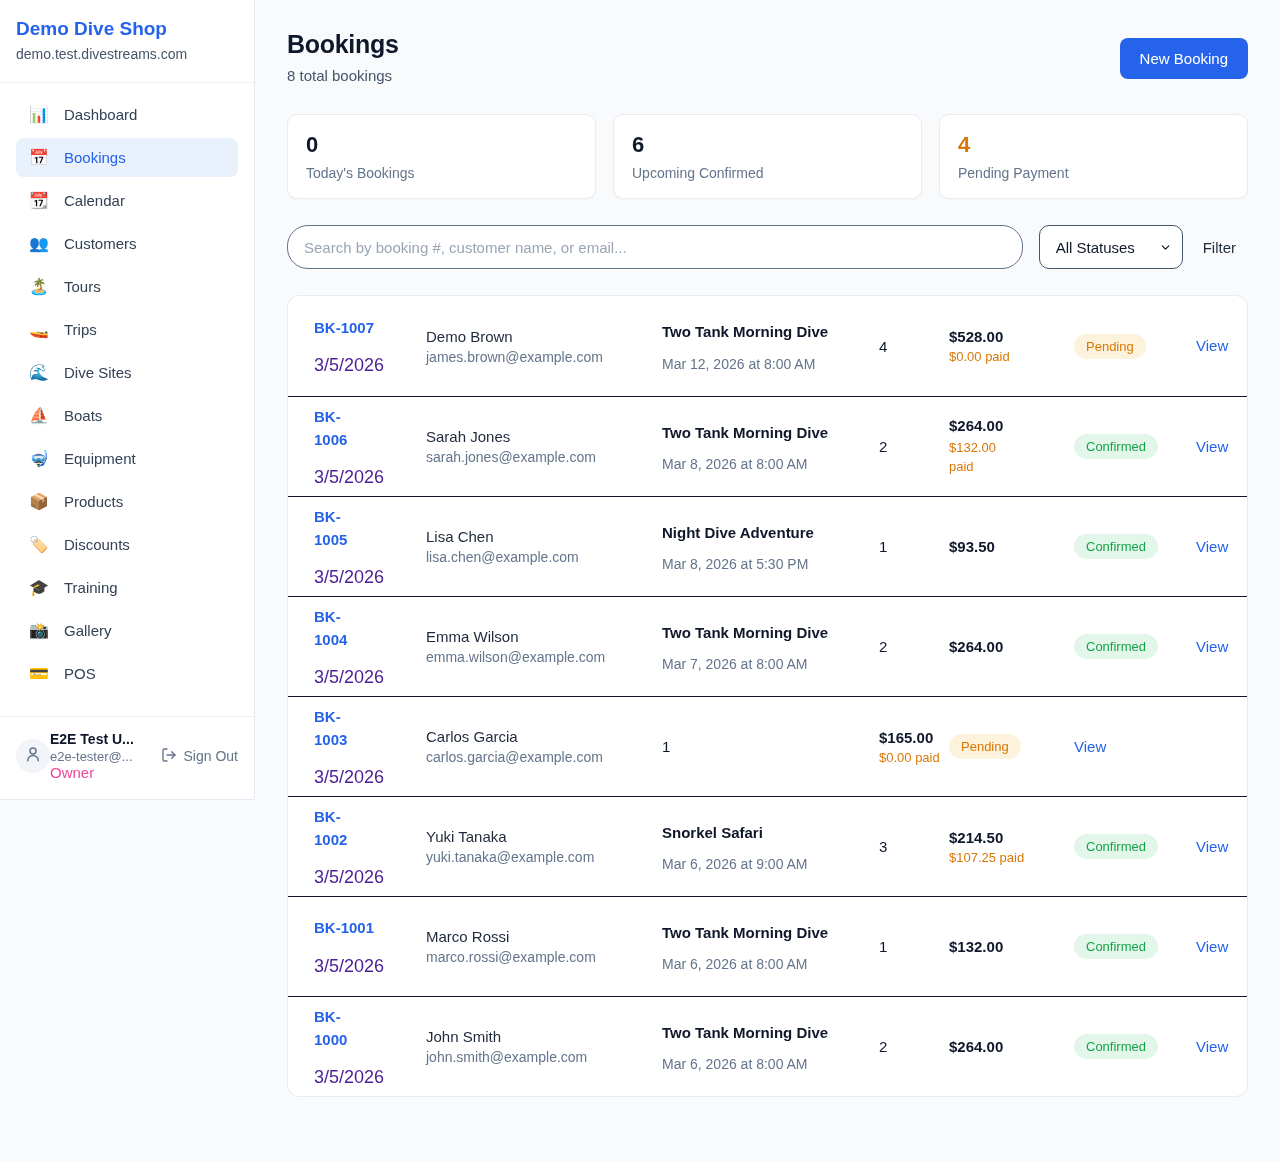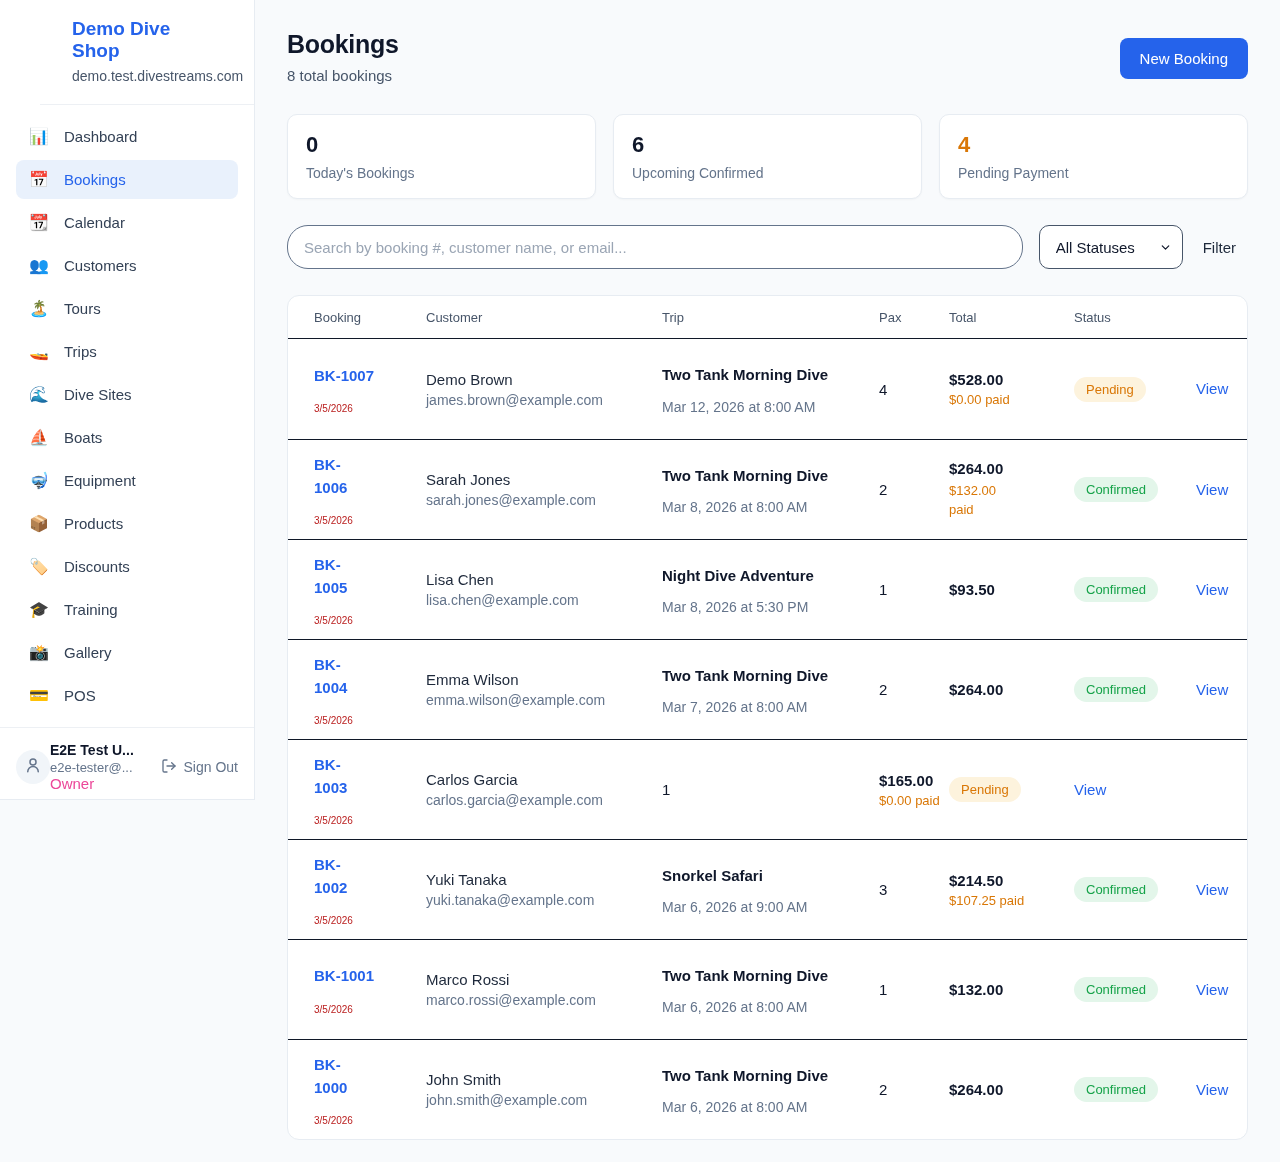--- a/index.html
+++ b/index.html
@@ -13,21 +13,21 @@
   .app { position:relative; width:1280px; height:1162px; }
 
   
   .sidebar {
     position:absolute; left:0; top:0; width:255px; height:800px;
     background:#ffffff;
     border-right:1px solid #e7ecf2;
     border-bottom:1px solid #e7ecf2;
     display:flex; flex-direction:column;
   }
-  .sidebar-header { padding:18px 32px 20px; border-bottom:1px solid #edf0f4;margin-left:40px; }
+  .sidebar-header { padding:18px 16px 20px; border-bottom:1px solid #edf0f4; }
   .shop-name { font-size:19px; font-weight:700; color:#2563eb; cursor:pointer; }
   .shop-domain { font-size:14px; color:#475569; margin-top:6px; }
   .nav { padding:12px 16px 8px; flex:1; }
   .nav-item {
     display:flex; align-items:center; gap:14px;
     padding:10px 12px; border-radius:8px; margin-bottom:4px;
     font-size:15px; color:#334155; cursor:pointer;
   }
   .nav-item .nav-icon { width:22px; font-size:16px; text-align:center; }
   .nav-item.active { background:#e9f1fc; color:#2563eb; font-weight:500; }
@@ -97,21 +97,21 @@
     grid-template-columns:112px 236px 217px 70px 125px 122px 1fr;
     padding:0 26px;
     align-items:center;
   }
   .thead { height:43px; border-bottom:1px solid #101828; }
   .th { font-size:13px; color:#475569; }
   .trow { height:100px; }
   .trow + .trow { border-top:1px solid #101828; }
   .bk-id { font-size:15px; font-weight:600; color:#2563eb; cursor:pointer; line-height:1.55; }
   .bk-id span { display:block; }
-  .bk-date { font-size:10px; color:#b91c1c; margin-top:16px; }
+  .bk-date { font-size:18px; color:#4c1d95; margin-top:16px; }
   .cust-name { font-size:15px; color:#1e293b; }
   .cust-email { font-size:14px; color:#64748b; margin-top:4px; }
   .trip-name { font-size:15px; font-weight:600; color:#0f172a; max-width:168px; line-height:1.55; }
   .trip-dt { font-size:14px; color:#64748b; margin-top:12px; }
   .pax { font-size:15px; color:#0f172a; }
   .total { font-size:15px; font-weight:700; color:#0f172a; }
   .paid { font-size:13px; color:#d97706; margin-top:4px; }
   .paid.two-lines { max-width:62px; line-height:1.5; }
   .badge {
     display:inline-block; padding:5px 12px; border-radius:999px; font-size:13px;
@@ -248,29 +248,20 @@
         <span class="select-chevron">
           <svg width="13" height="13" viewBox="0 0 24 24" fill="none" stroke="#0f172a" stroke-width="2.2" stroke-linecap="round" stroke-linejoin="round">
             <polyline points="6 9 12 15 18 9"></polyline>
           </svg>
         </span>
       </div>
       <button class="filter-btn">Filter</button>
     </div>
 
     <div class="table-card">
-      <div class="grid thead">
-          <div class="th">Booking</div>
-          <div class="th">Customer</div>
-          <div class="th">Trip</div>
-          <div class="th">Pax</div>
-          <div class="th">Total</div>
-          <div class="th">Status</div>
-          <div></div>
-        </div>
       <div>
   <div class="grid trow">
     <div>
       <div class="bk-id">BK-1007</div>
       <div class="bk-date">3/5/2026</div>
     </div>
     <div>
       <div class="cust-name">Demo Brown</div>
       <div class="cust-email">james.brown@example.com</div>
     </div>

